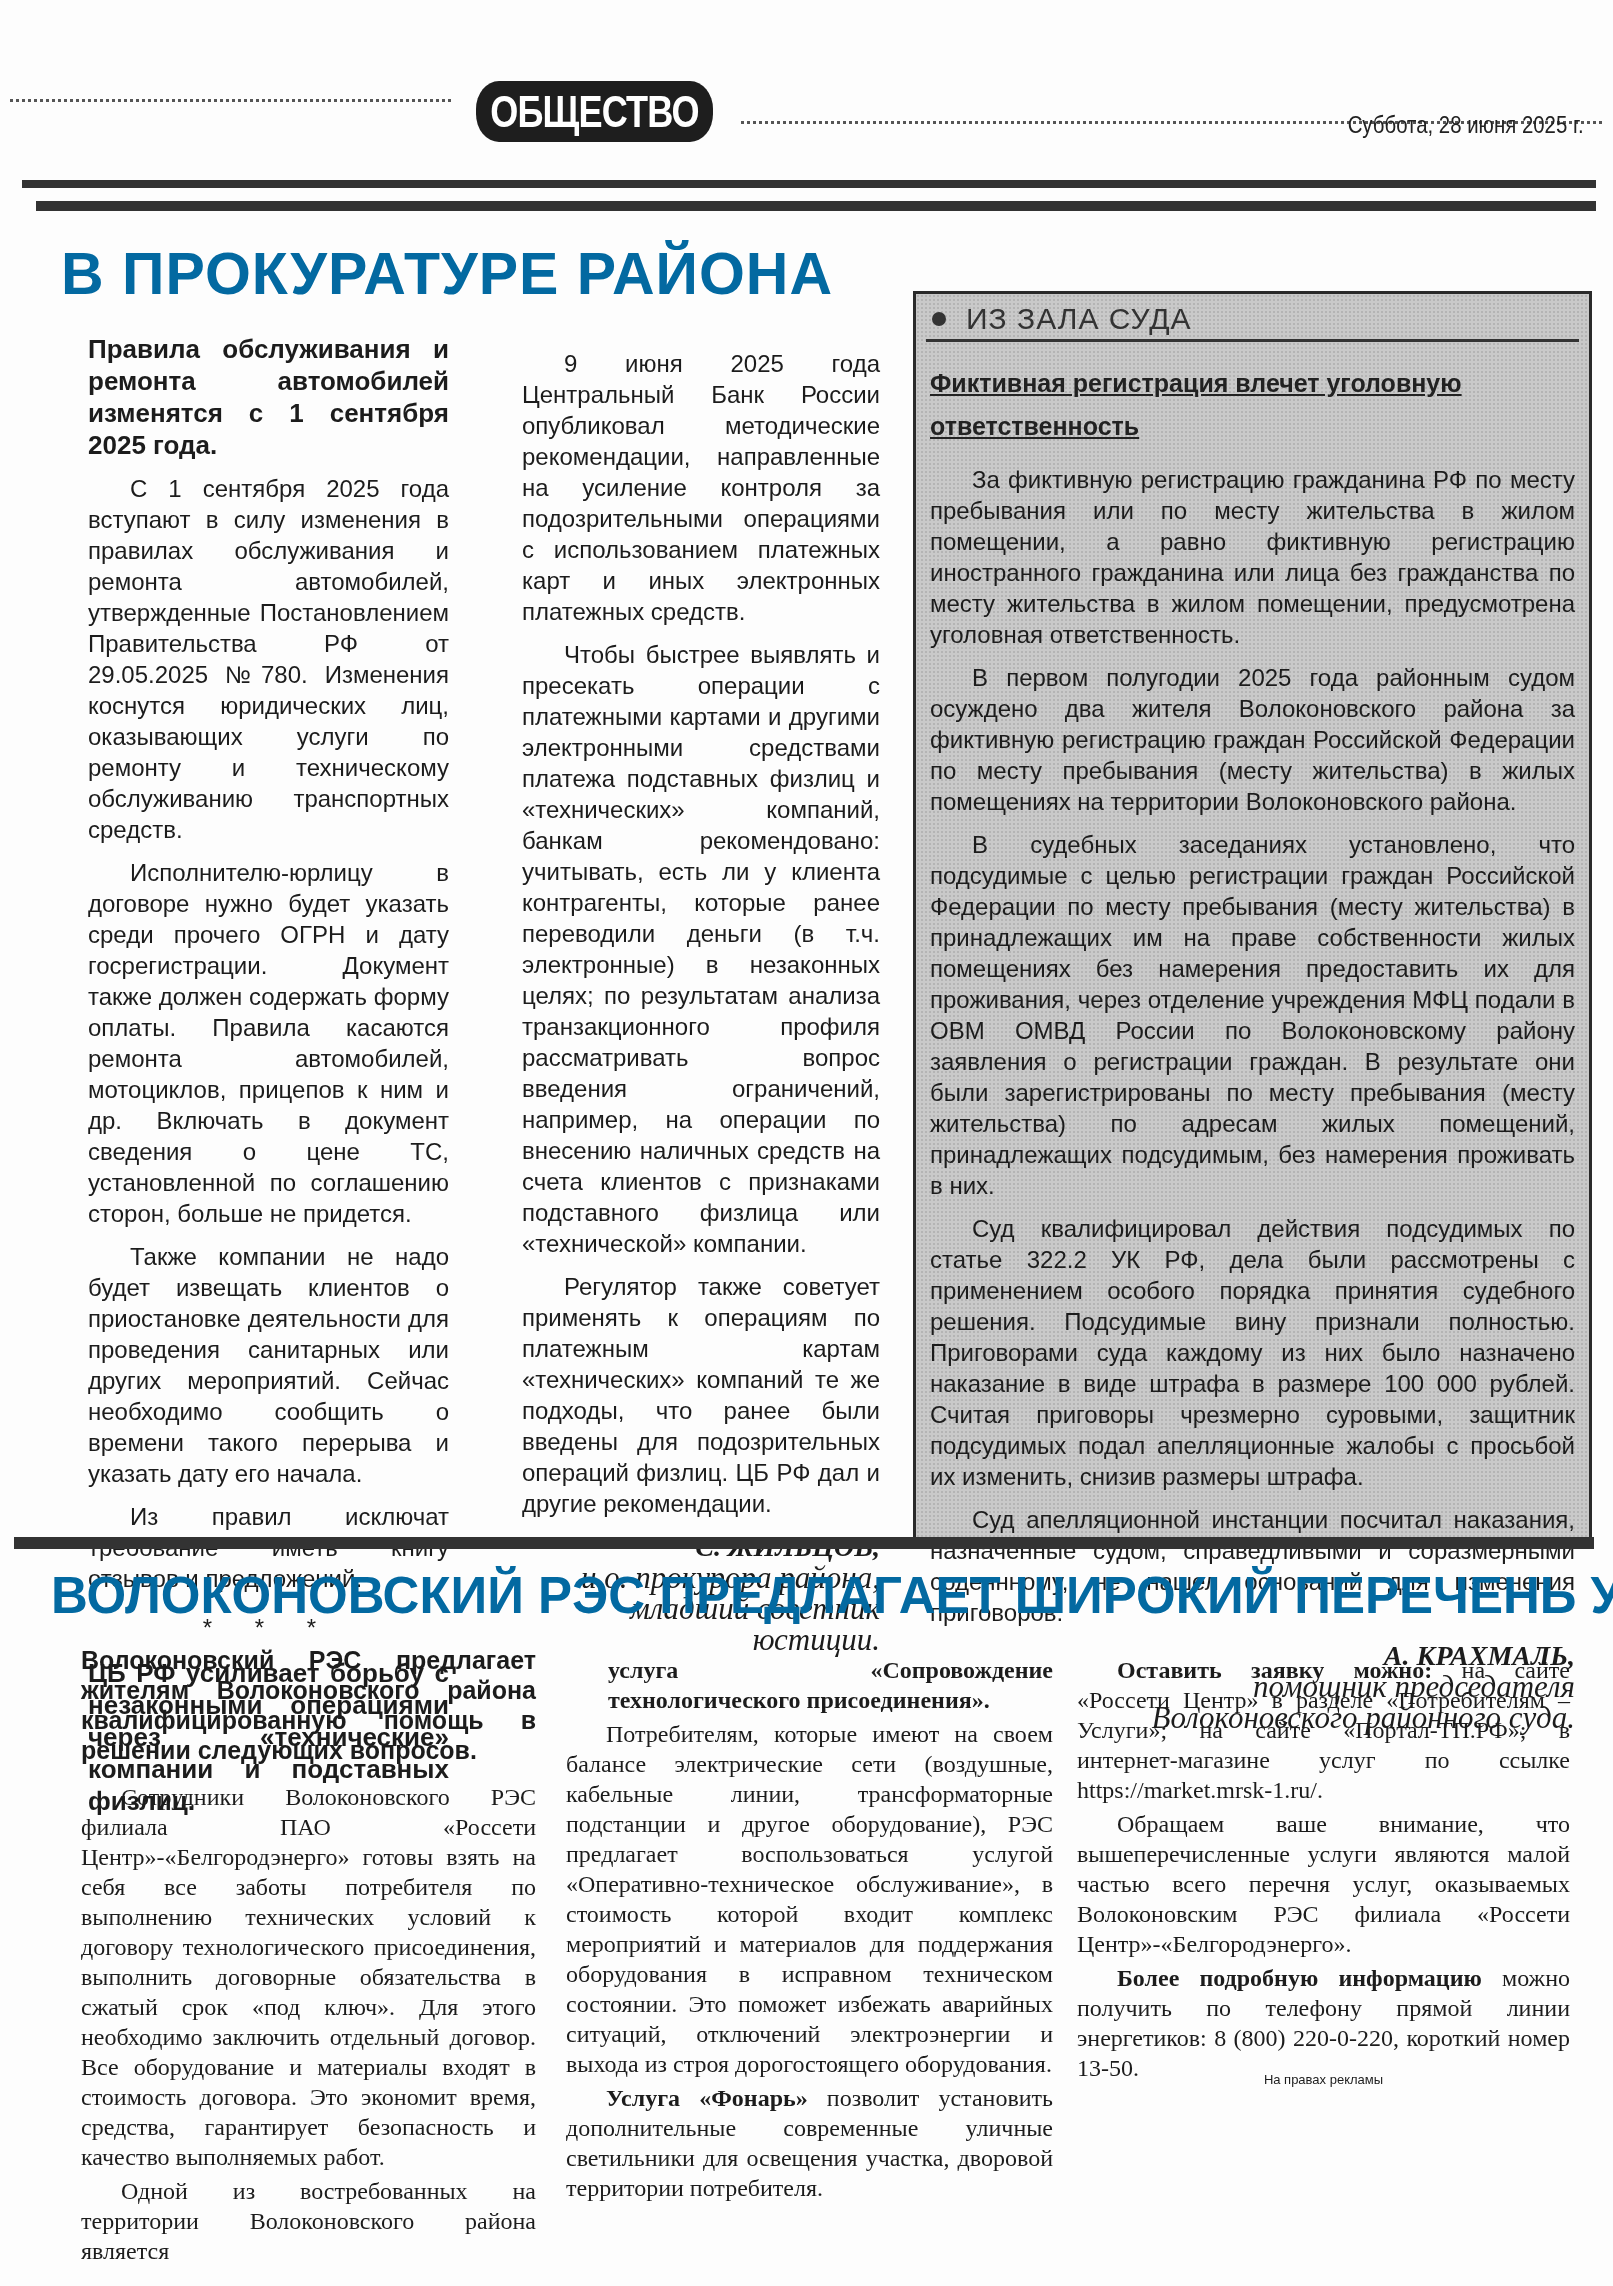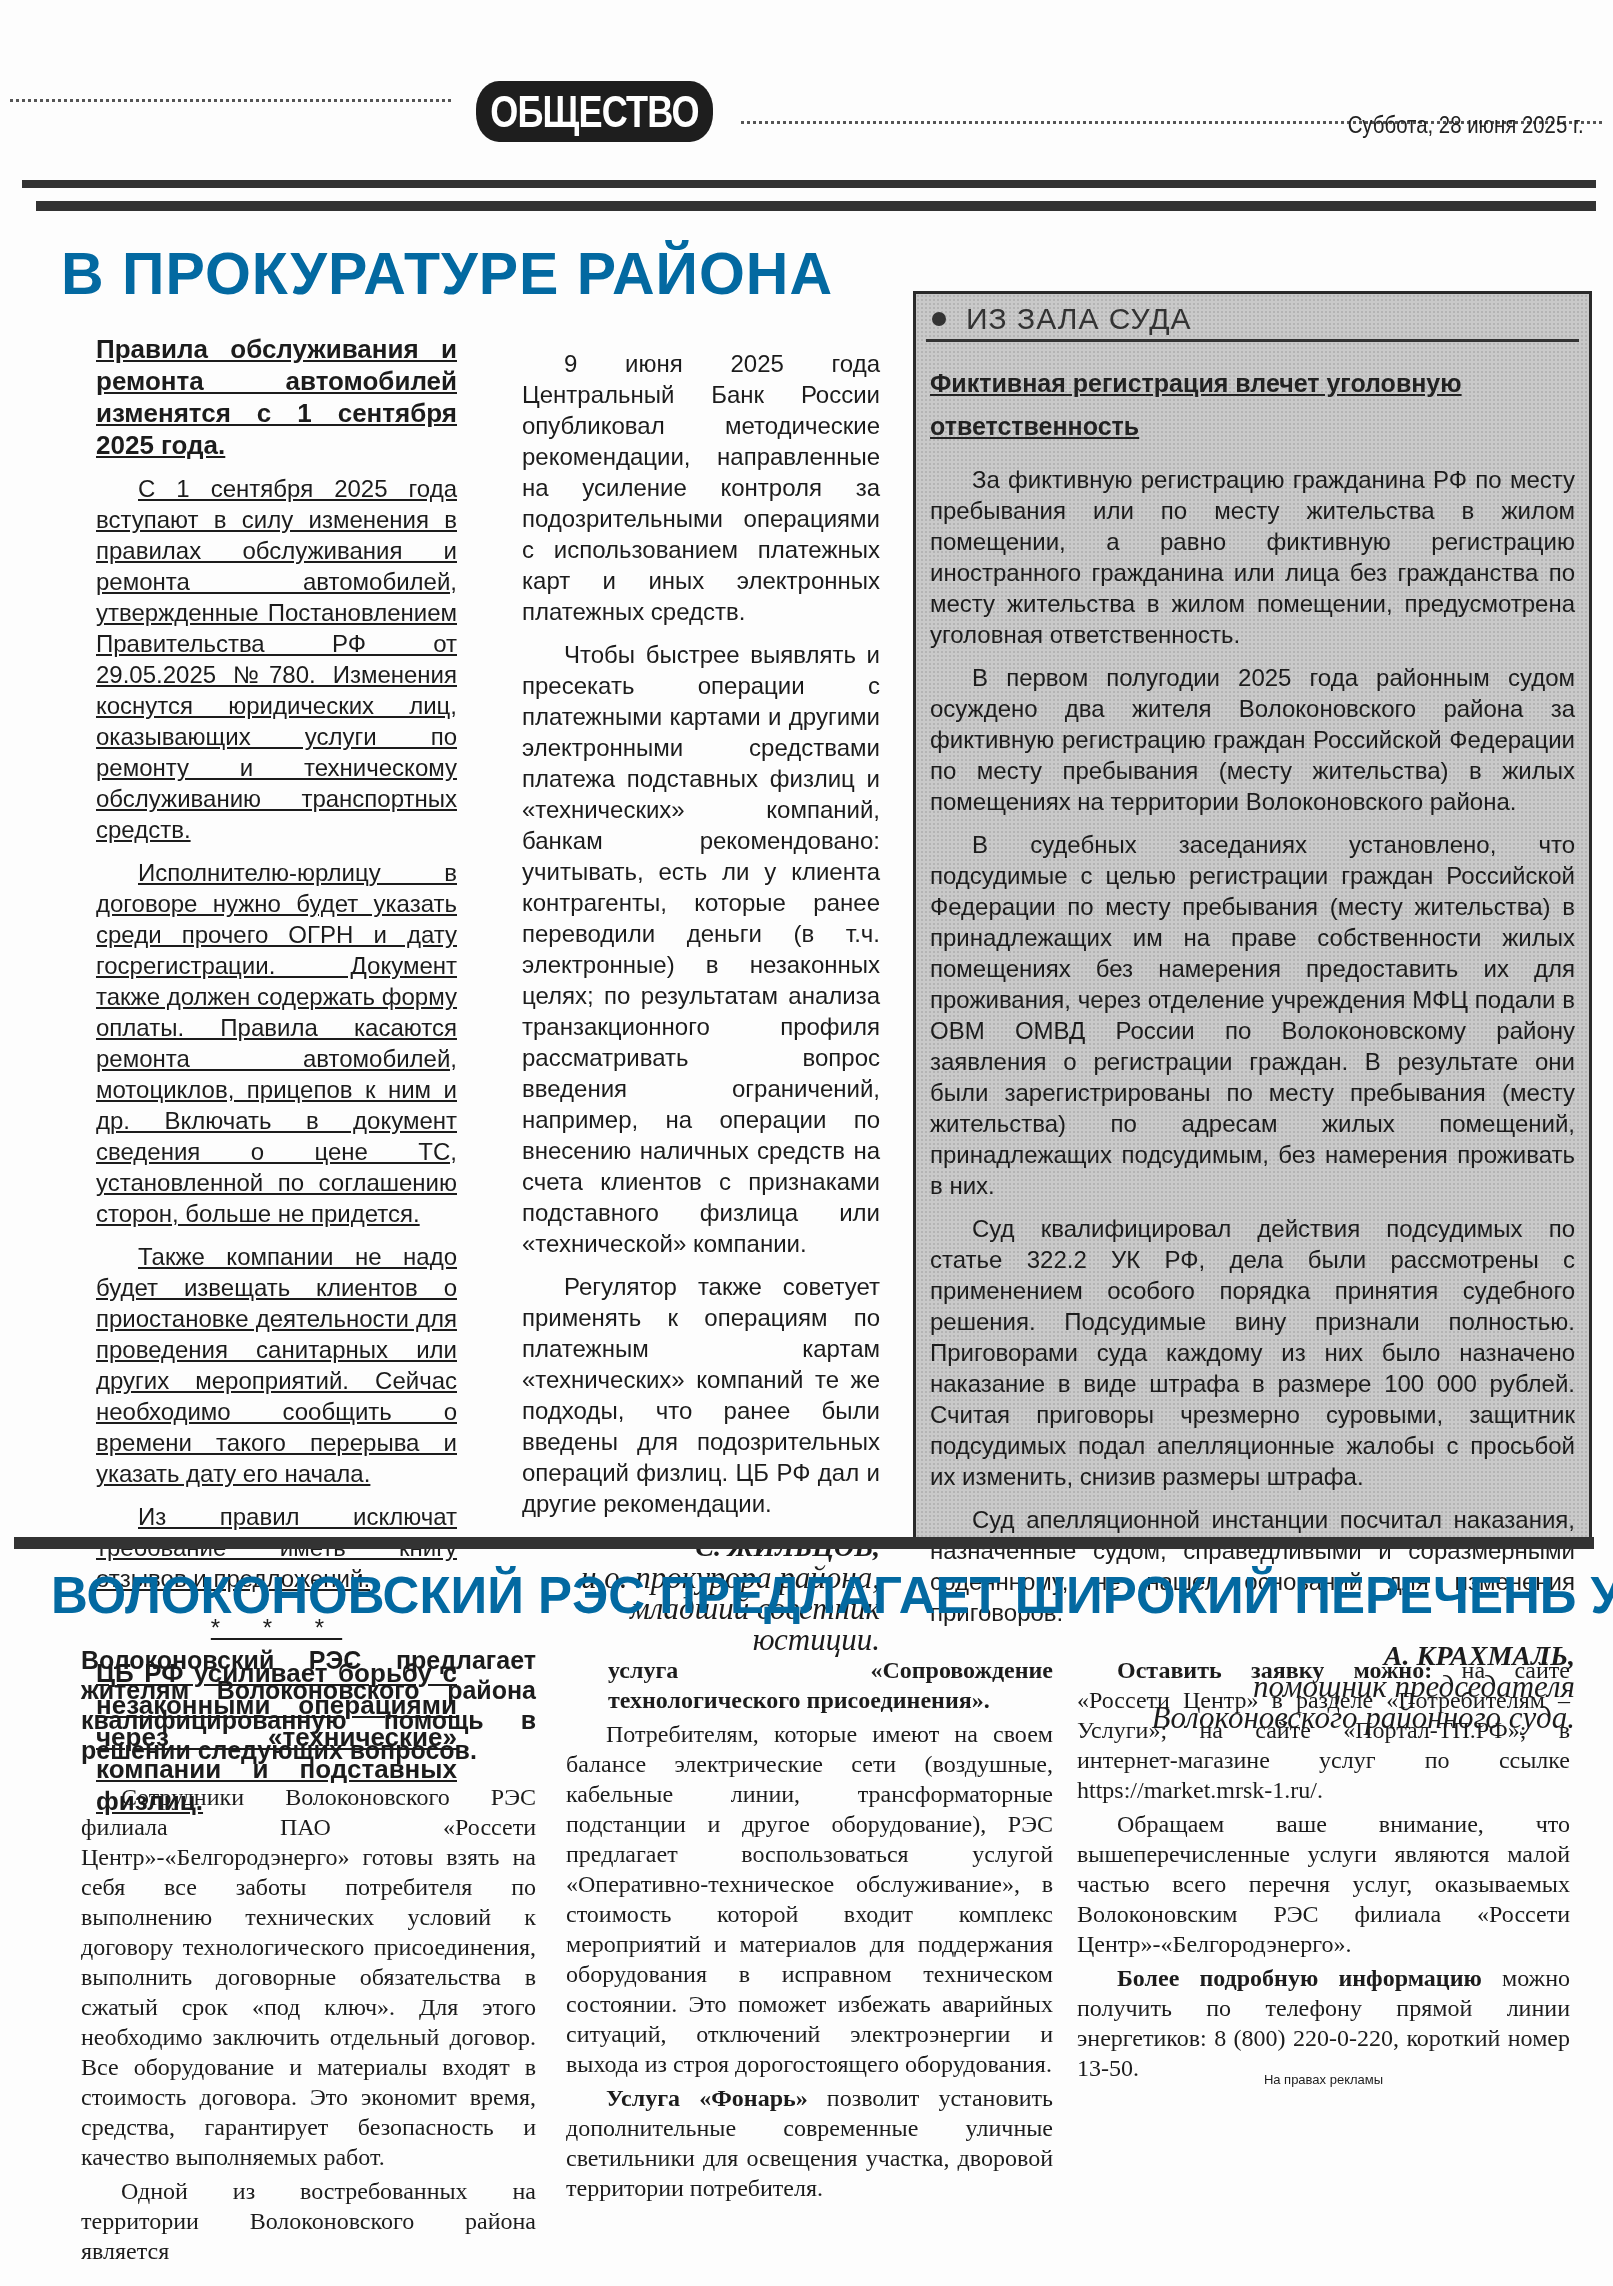--- a/index.html
+++ b/index.html
@@ -52,21 +52,21 @@
 <div class="dotline" style="left:10px; top:99px; width:441px;"></div>
 <div class="rubric">ОБЩЕСТВО</div>
 <div class="dotline" style="left:741px; top:121px; width:861px;"></div>
 <div class="date">Суббота, 28 июня 2025 г.</div>
 
 <div class="bar" style="left:22px; top:180px; width:1574px; height:8px;"></div>
 <div class="bar" style="left:36px; top:201px; width:1560px; height:10px;"></div>
 
 <h1 class="h1" style="left:61px; top:240px; font-size:59px;">В ПРОКУРАТУРЕ РАЙОНА</h1>
 
-<div class="col" style="left:96px; top:333px; width:361px;text-decoration:underline;">
+<div class="col" style="left:88px; top:333px; width:361px;">
   <p class="lead">Правила обслуживания и ремонта автомобилей изменятся с 1 сентября 2025 года.</p>
   <p>С 1 сентября 2025 года вступают в силу изменения в правилах обслуживания и ремонта автомобилей, утвержденные Постановлением Правительства РФ от 29.05.2025 №780. Изменения коснутся юридических лиц, оказывающих услуги по ремонту и техническому обслуживанию транспортных средств.</p>
   <p>Исполнителю-юрлицу в договоре нужно будет указать среди прочего ОГРН и дату госрегистрации. Документ также должен содержать форму оплаты. Правила касаются ремонта автомобилей, мотоциклов, прицепов к ним и др. Включать в документ сведения о цене ТС, установленной по соглашению сторон, больше не придется.</p>
   <p>Также компании не надо будет извещать клиентов о приостановке деятельности для проведения санитарных или других мероприятий. Сейчас необходимо сообщить о времени такого перерыва и указать дату его начала.</p>
   <p>Из правил исключат требование иметь книгу отзывов и предложений.</p>
   <div class="stars">* * *</div>
   <div class="sub">ЦБ РФ усиливает борьбу с незаконными операциями через «технические» компании и подставных физлиц.</div>
 </div>
 
 <div class="col" style="left:522px; top:348px; width:358px;">

